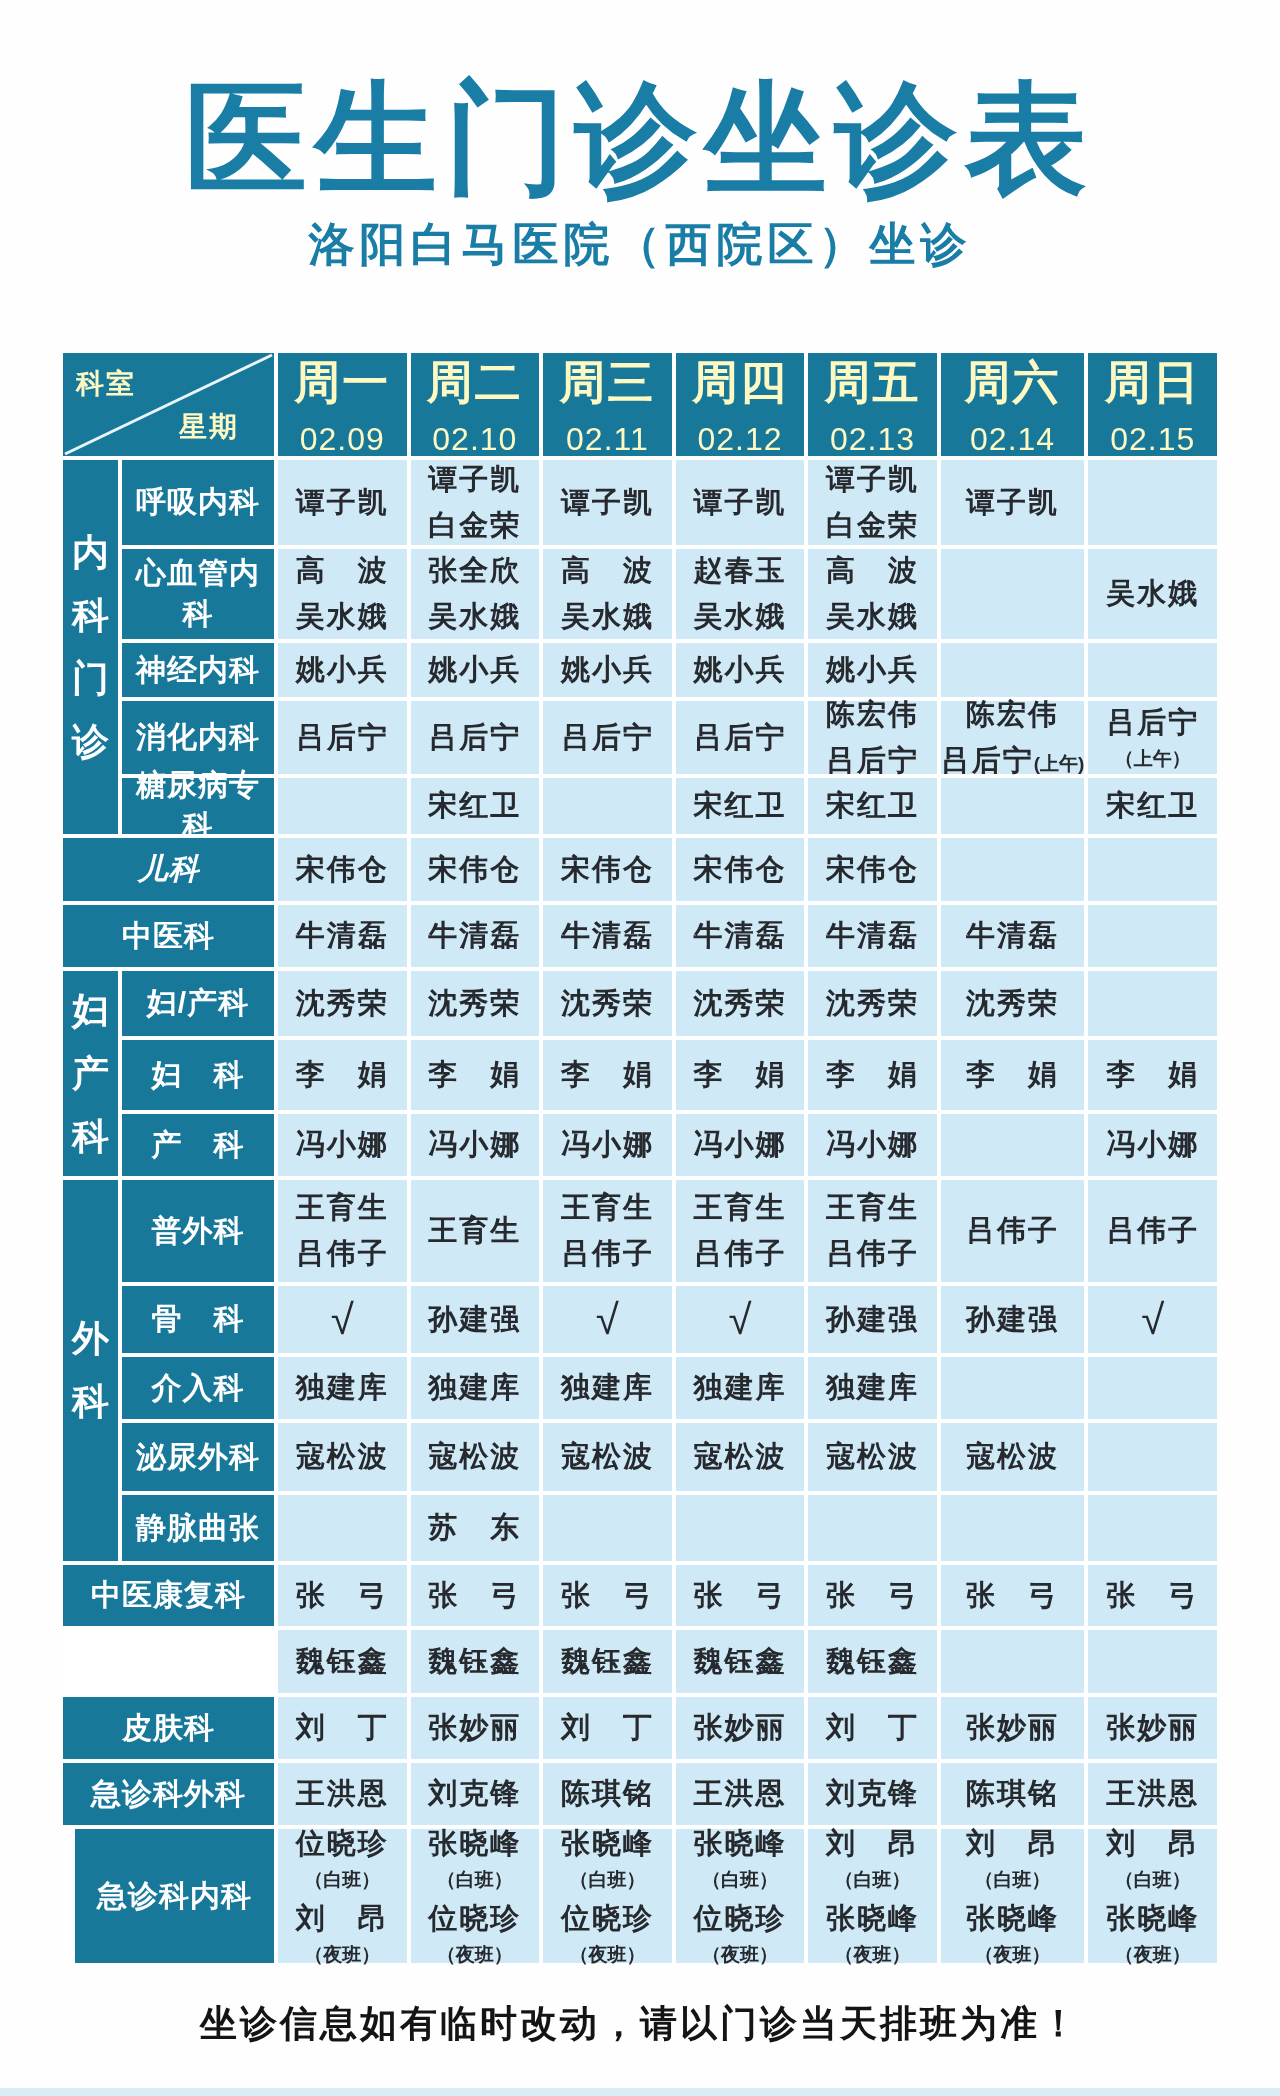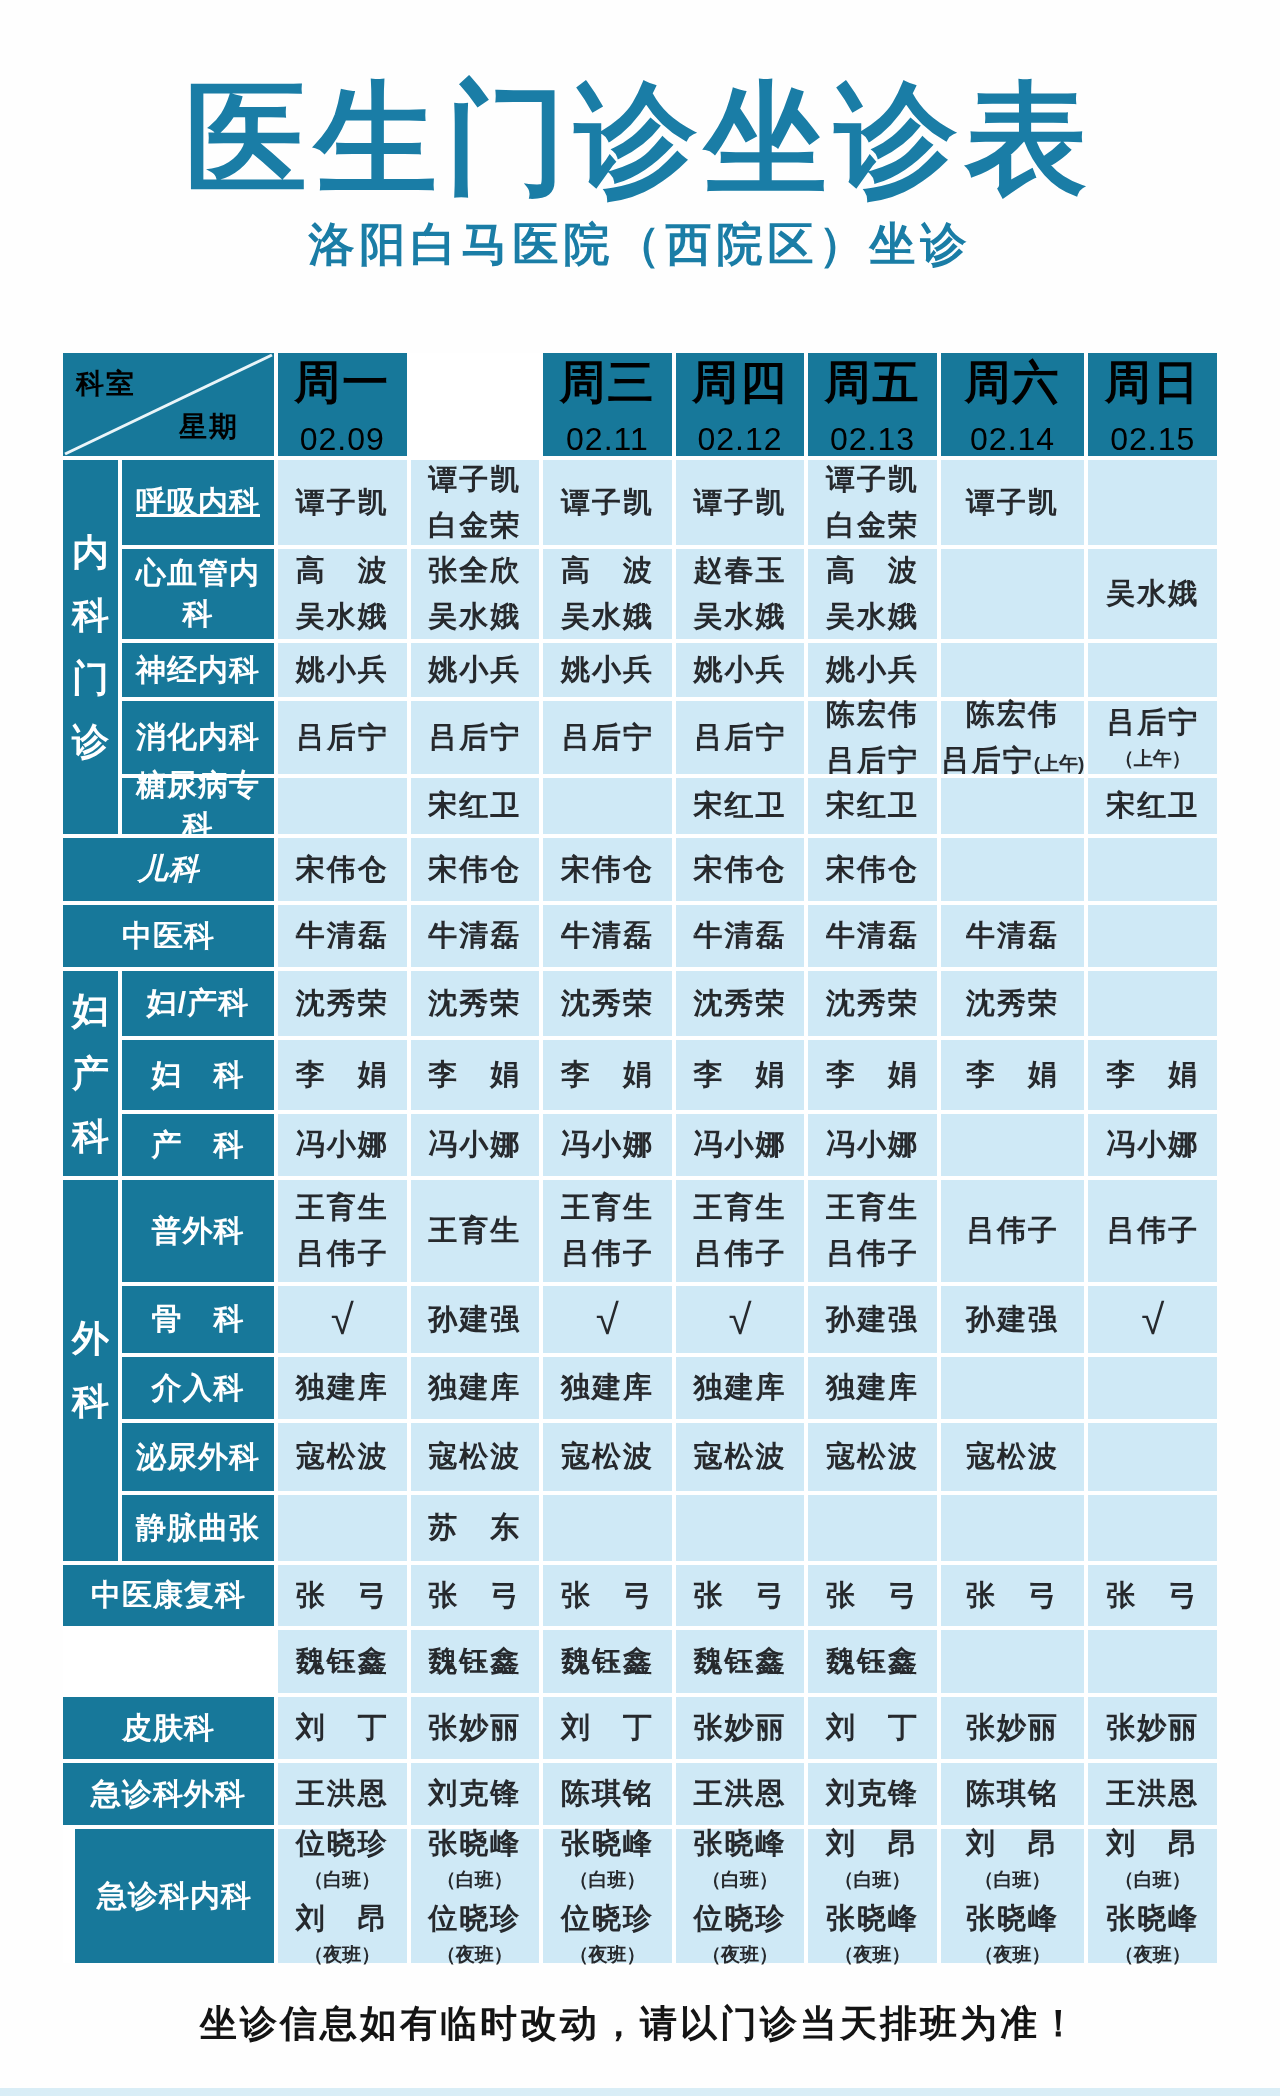--- a/index.html
+++ b/index.html
@@ -37,21 +37,21 @@
     color:var(--accent);
   }
   .schedule{
     display:grid;
     width:1154px;
     margin:84px auto 0;
     grid-template-columns:55px 152px repeat(7,1fr);
     gap:4px;
     background:var(--grid);
   }
-  .hdr{background:var(--teal);color:#000000;}
+  .hdr{background:var(--teal);color:#fef9c3;}
   .corner-cell{
     position:relative;
     grid-column:1 / 3;grid-row:1;
   }
   .corner-cell svg{position:absolute;left:0;top:0;width:100%;height:100%;}
   .corner-dept{
     position:absolute;top:12px;left:13px;
     font-size:28px;font-weight:700;letter-spacing:2px;
   }
   .corner-week{
@@ -116,20 +116,24 @@
         <line x1="2" y1="101" x2="205" y2="2" stroke="#eaf5f9" stroke-width="3"></line>
       </svg>
       <span class="corner-dept">科室</span>
       <span class="corner-week">星期</span>
     </div>
 
   <div class="hdr day-cell" style="grid-area: 1 / 3;">
         <div class="day-name">周一</div>
         <div class="day-date">02.09</div>
       </div>
+      <div class="hdr day-cell" style="grid-area: 1 / 4;">
+        <div class="day-name">周二</div>
+        <div class="day-date">02.10</div>
+      </div>
       <div class="hdr day-cell" style="grid-area: 1 / 5;">
         <div class="day-name">周三</div>
         <div class="day-date">02.11</div>
       </div>
       <div class="hdr day-cell" style="grid-area: 1 / 6;">
         <div class="day-name">周四</div>
         <div class="day-date">02.12</div>
       </div>
       <div class="hdr day-cell" style="grid-area: 1 / 7;">
         <div class="day-name">周五</div>
@@ -142,21 +146,21 @@
       <div class="hdr day-cell" style="grid-area: 1 / 9;">
         <div class="day-name">周日</div>
         <div class="day-date">02.15</div>
       </div>
       <div class="group-cell" style="grid-area: 2 / 1 / 7;">
         <span>内</span>
         <span>科</span>
         <span>门</span>
         <span>诊</span>
       </div>
-      <div class="dept-cell" style="grid-area: 2 / 2; text-decoration: underline;">呼吸内科</div>
+      <div class="dept-cell" style="grid-area: 2 / 2;">呼吸内科</div>
       <div class="cell" style="grid-area: 2 / 3;">
         <div class="line">谭子凯</div>
       </div>
       <div class="cell" style="grid-area: 2 / 4;">
         <div class="line">谭子凯</div>
         <div class="line">白金荣</div>
       </div>
       <div class="cell" style="grid-area: 2 / 5;">
         <div class="line">谭子凯</div>
       </div>

